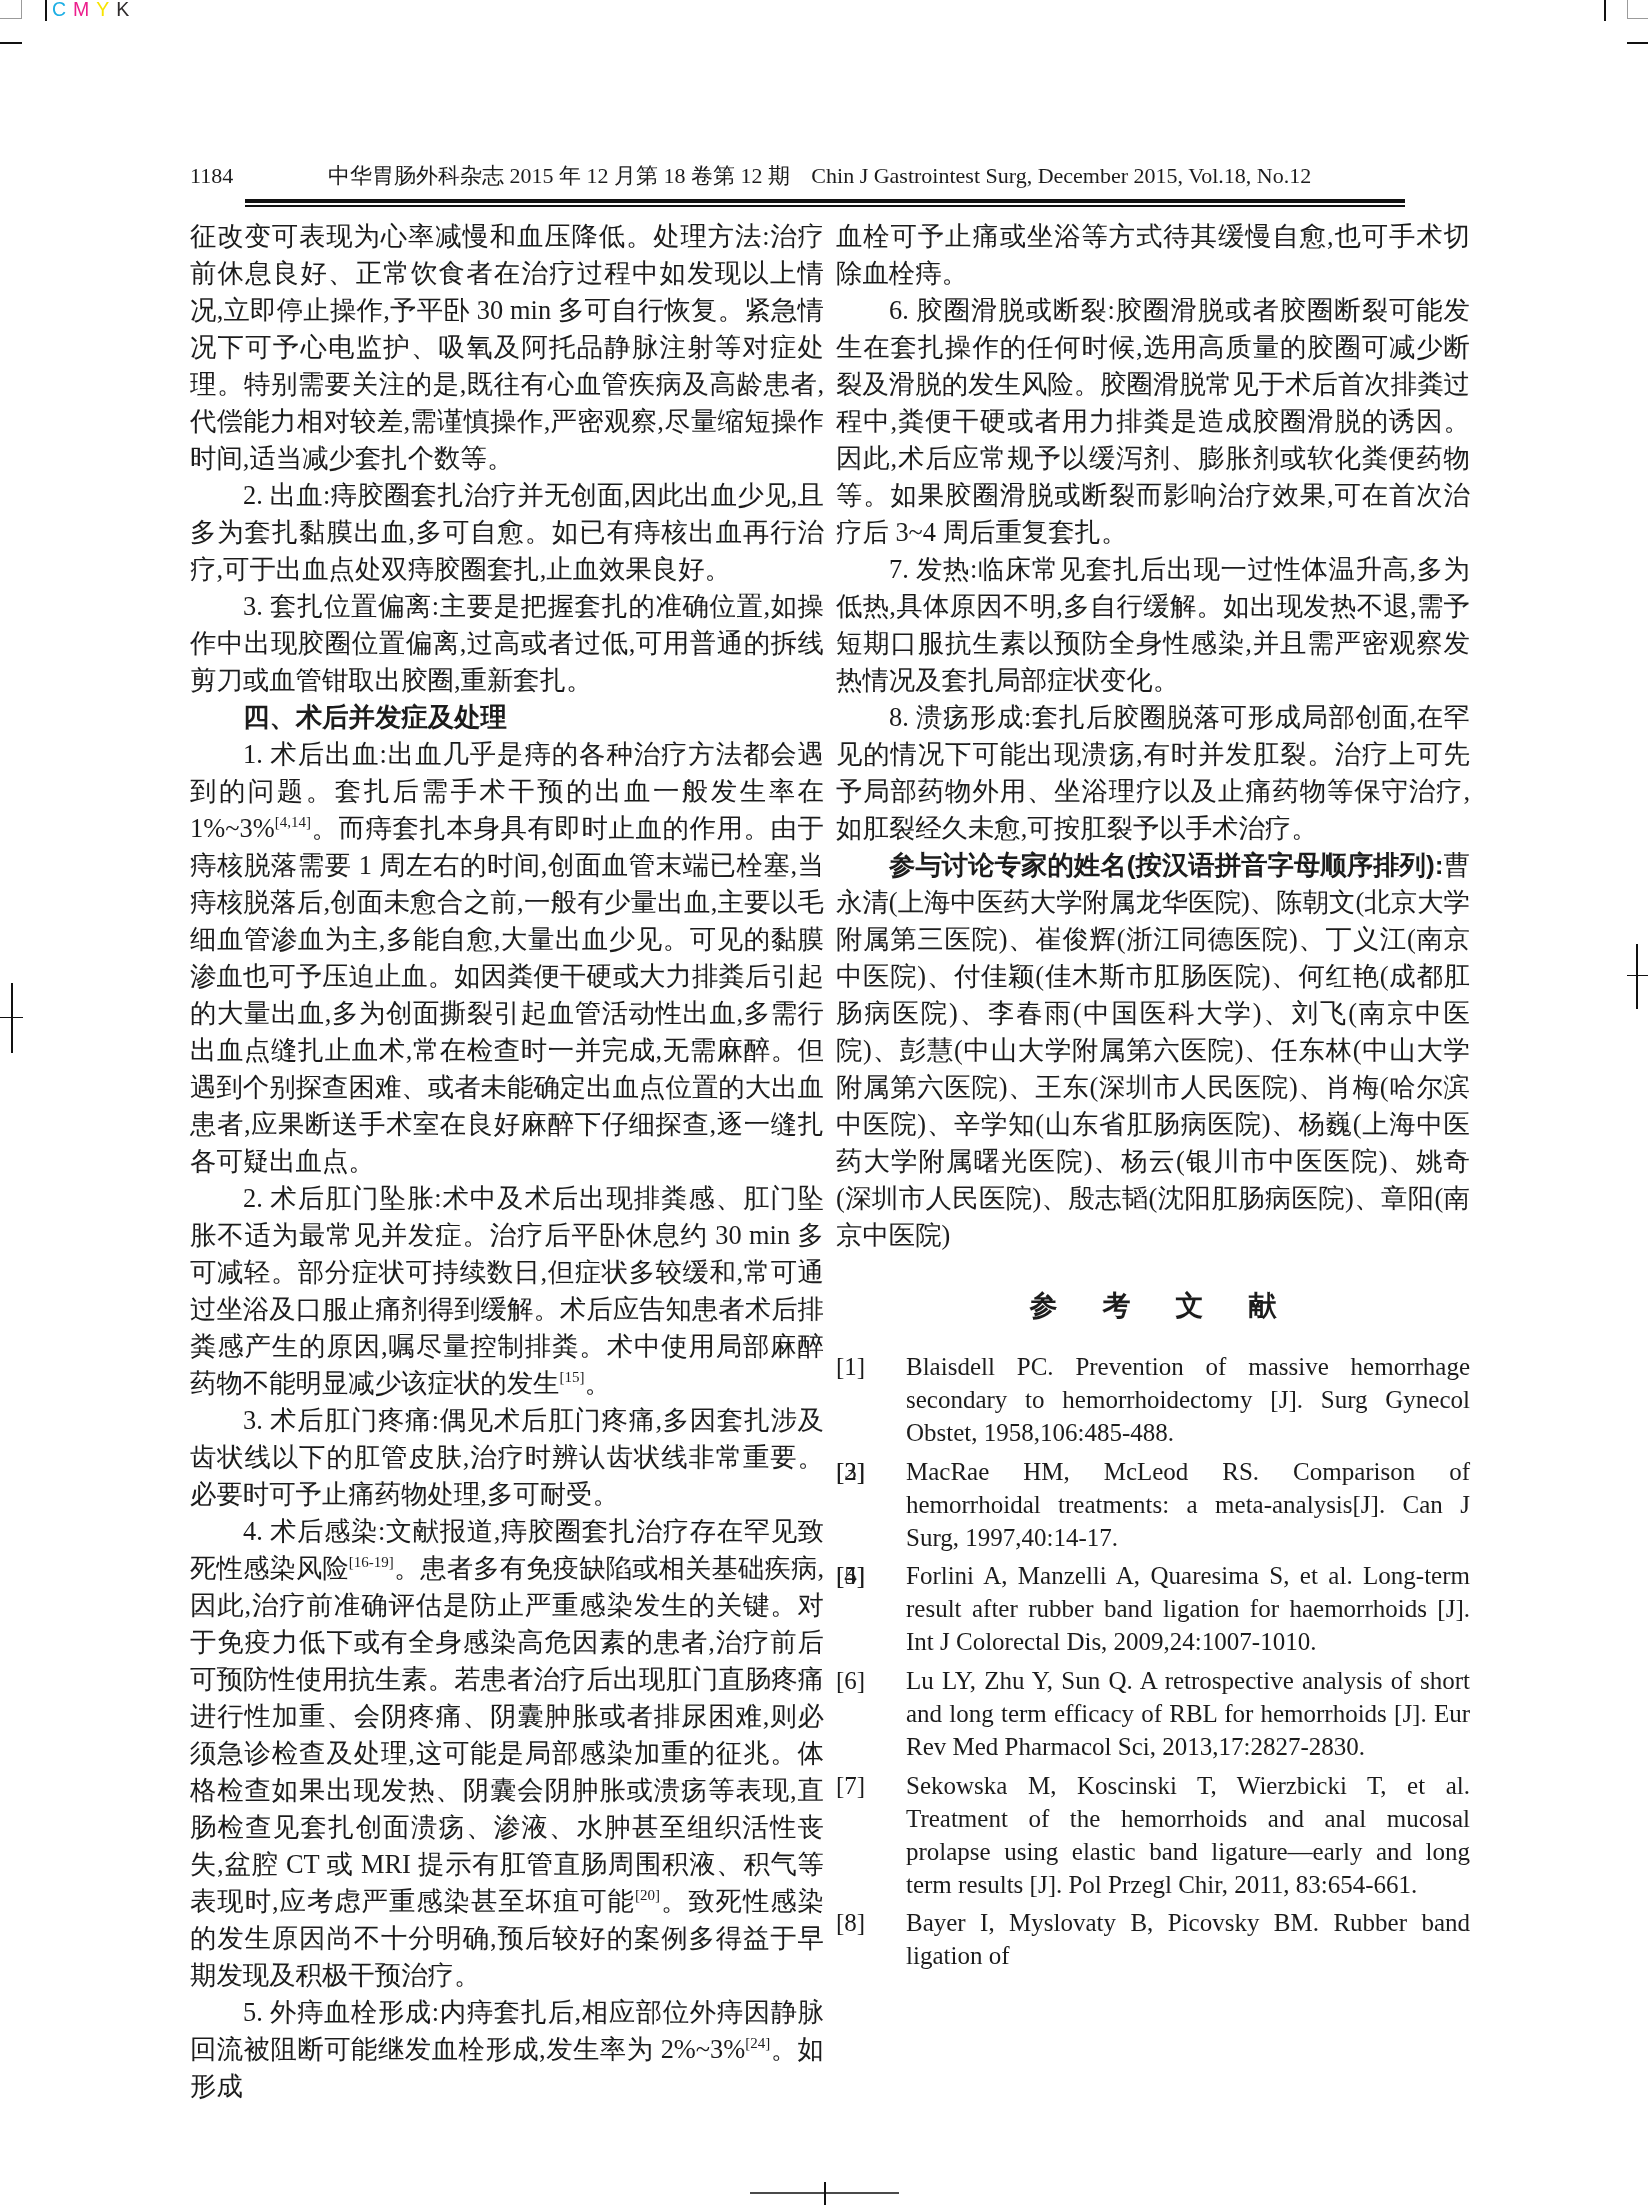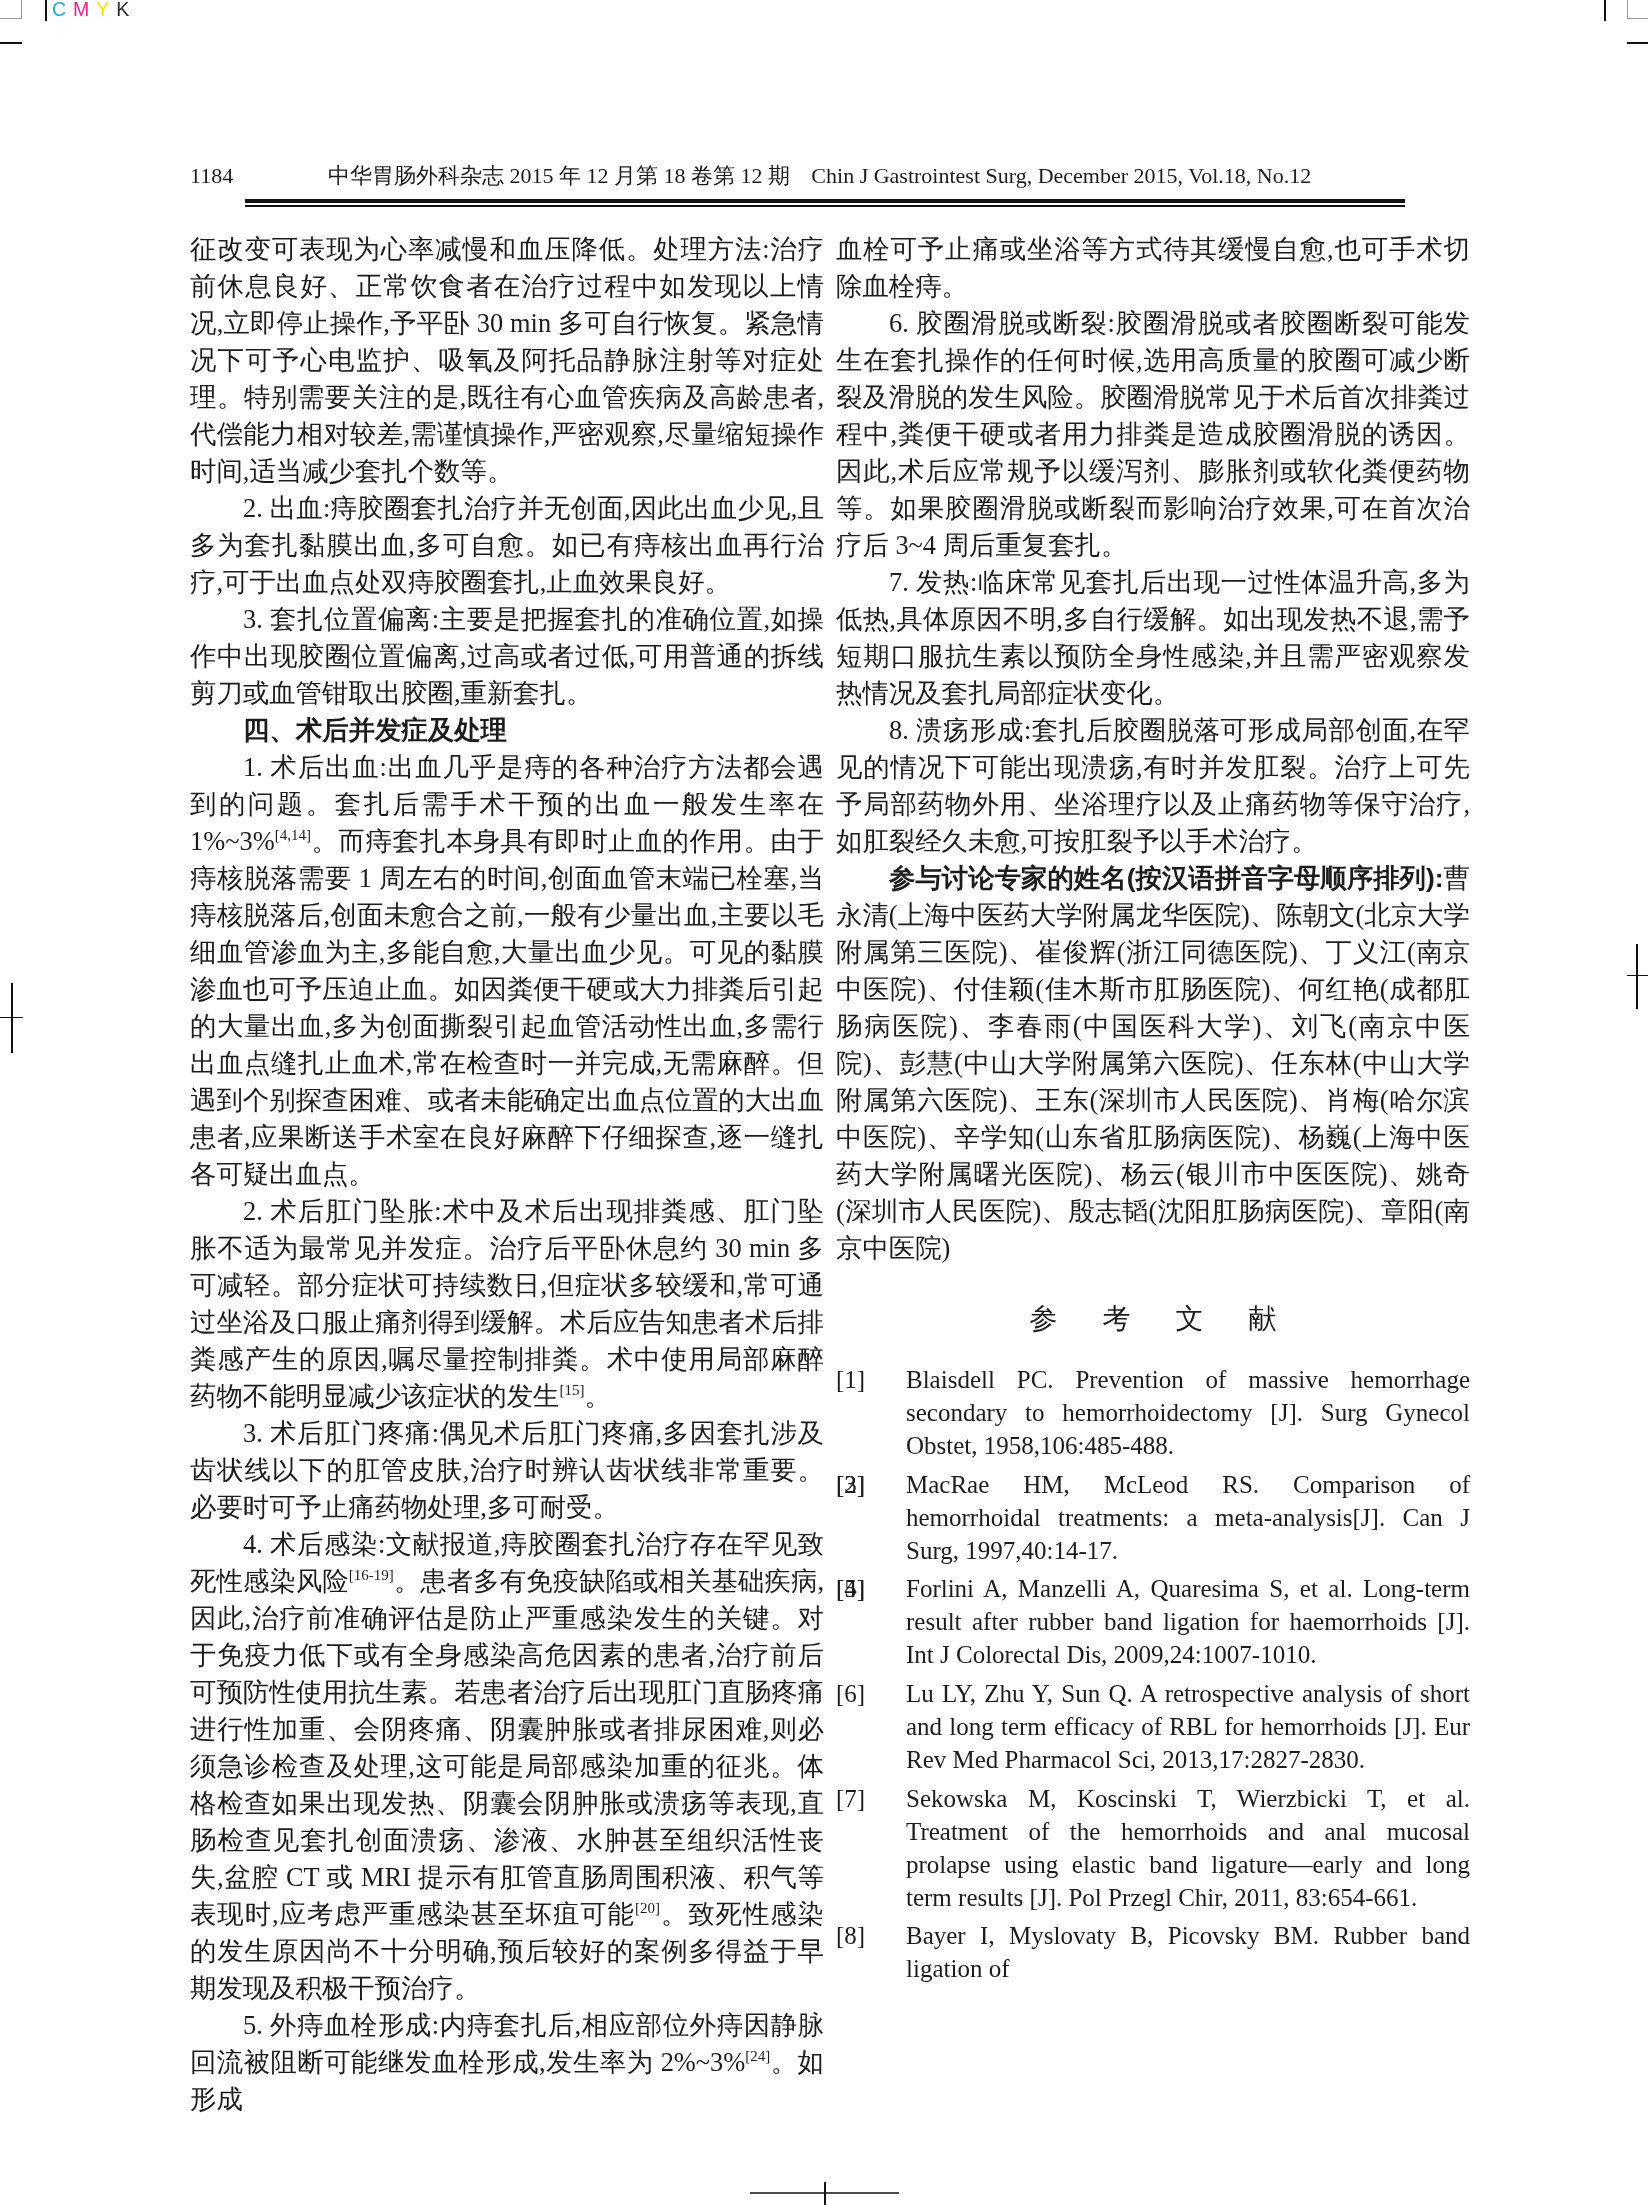--- a/index.html
+++ b/index.html
@@ -48,39 +48,39 @@
   }
   .pagenum { flex: 0 0 auto; }
   .journal-line { flex: 1 1 auto; text-align: center; }
   .jsep { display: inline-block; width: 21.4px; }
   .header-rule { position: absolute; left: 245px; top: 199px; width: 1160px; }
   .rule-thick { height: 3.8px; background: #121212; }
   .rule-thin  { height: 1.9px; background: #121212; margin-top: 2.5px; }
 
   
   .col {
-    position: absolute; top: 231px; width: 634px;
+    position: absolute; top: 218px; width: 634px;
     font-size: 26.4px; line-height: 37px;
     text-align: justify;
   }
   .col-left  { left: 190px; }
   .col-right { left: 836px; }
   .col p { margin: 0; }
   .ind  { text-indent: 53px; }
   .cont { text-indent: 0; }
   .bold { font-weight: bold; }
   sup {
     font-size: 15px; line-height: 0; vertical-align: super;
   }
   .experts b { font-family: "Liberation Sans", "DejaVu Sans", sans-serif; font-weight: bold; }
 
   
   .refs-title {
     margin: 35px 0 28px 0;
-    font-size: 28px; font-weight: normal;
+    font-size: 28px; font-weight: bold;
     text-align: center; letter-spacing: 19px; text-indent: 19px;
     line-height: 33px;
   }
   .refs { list-style: none; margin: 0; padding: 0; }
   .ref {
     position: relative; padding-left: 70px; margin-bottom: 5.7px;
     font-size: 25px; line-height: 33px; text-align: justify;
   }
   .refnum { position: absolute; left: 0; top: 0; }
 </style>

